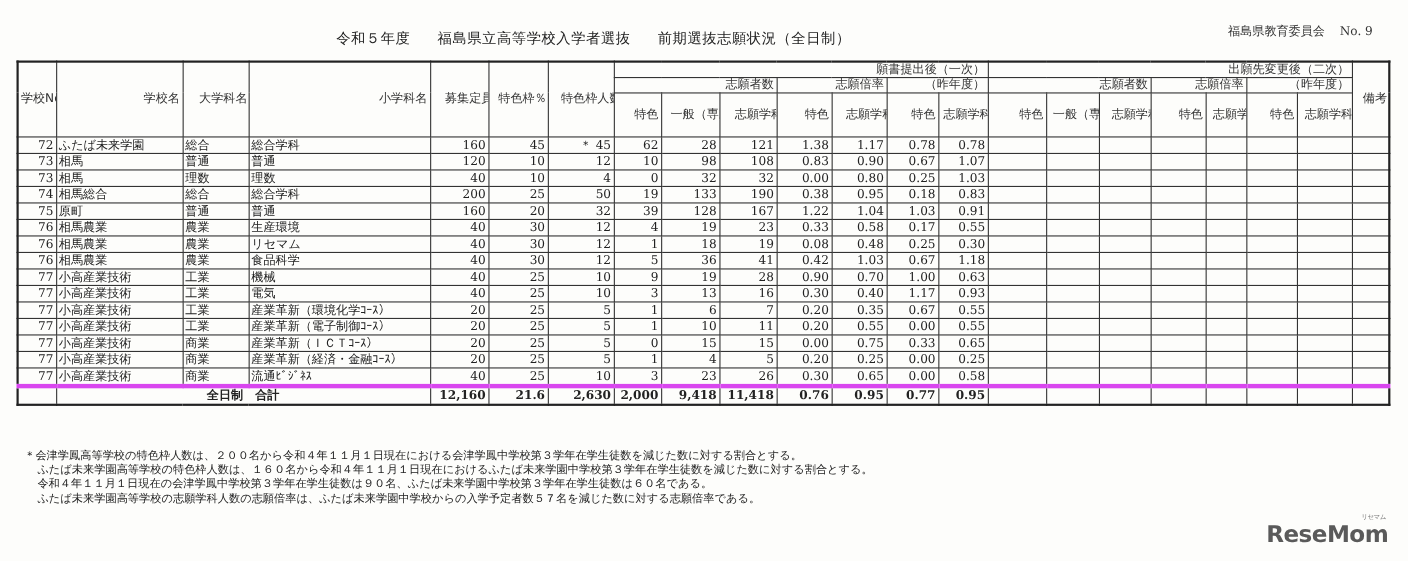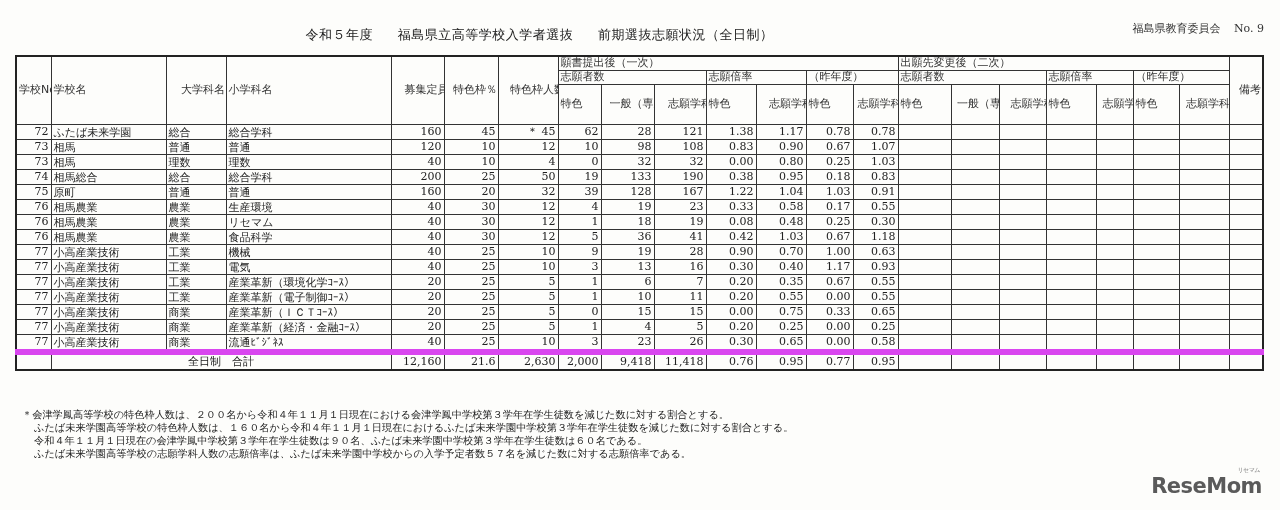--- a/index.html
+++ b/index.html
@@ -6,42 +6,42 @@
   body {
     width:1280px; height:510px; background:#fdfdfb; position:relative; overflow:hidden;
     font-family: "DejaVu Serif", "Liberation Serif", serif; color:#222;
   }
   .title {
     position:absolute; top:26px; left:0; width:1055px; text-align:center;
     font-size:13px; letter-spacing:0.5px; font-family:"DejaVu Sans", sans-serif; color:#222;margin-left:12px;
   }
   .title span { margin:0 10px; }
   .issuer {
-    position:absolute; top:21px; right:16px; font-size:11px; color:#333;
+    position:absolute; top:21px; right:32px; font-size:11px; color:#333;
     font-family:"DejaVu Sans", sans-serif;
   }
   .issuer .no { margin-left:10px; font-family:"DejaVu Serif", serif; }
   table.grid {
     position:absolute; left:15px; top:55px; border-collapse:collapse;
     table-layout:fixed; width:1247px; border:2px solid #222;
   }
   table.grid th, table.grid td {
     border:1.5px solid #333; padding:0 2px; font-weight:normal;
     overflow:hidden; white-space:nowrap;
   }
   table.grid th {
     font-family:"DejaVu Sans", sans-serif; font-size:11px; line-height:12px;
-    text-align:left; vertical-align:middle; color:#333;
+    text-align:right; vertical-align:middle; color:#333;
   }
   th.wrap { white-space:normal; }
   table.grid td { font-size:11px; height:14px; line-height:14px; color:#222; }
   td.num { text-align:right; font-family:"DejaVu Serif", serif; }
   td.txt { text-align:left; font-family:Liberation Sans, sans-serif; font-size:10.5px; }
   tr.dash-top td { border-top:1.5px dashed #333; }
-  tr.total td { border-top:6px solid #d946ef; }
+  tr.total td { border-top:4px solid #d946ef;font-weight:bold; }
   td.center { text-align:center; font-family:"DejaVu Sans", sans-serif; }
   .notes {
     position:absolute; left:22px; top:408px; font-size:10.2px; line-height:13px;
     font-family:Liberation Serif, serif; color:#222;
   }
   .notes div { white-space:nowrap; }
   .notes .indent { padding-left:12px; }
   .logo {
     position:absolute; right:18px; top:474px; font-family:"DejaVu Sans", sans-serif;
     font-weight:bold; font-size:21px; color:#5a5a5a; letter-spacing:-0.5px;

